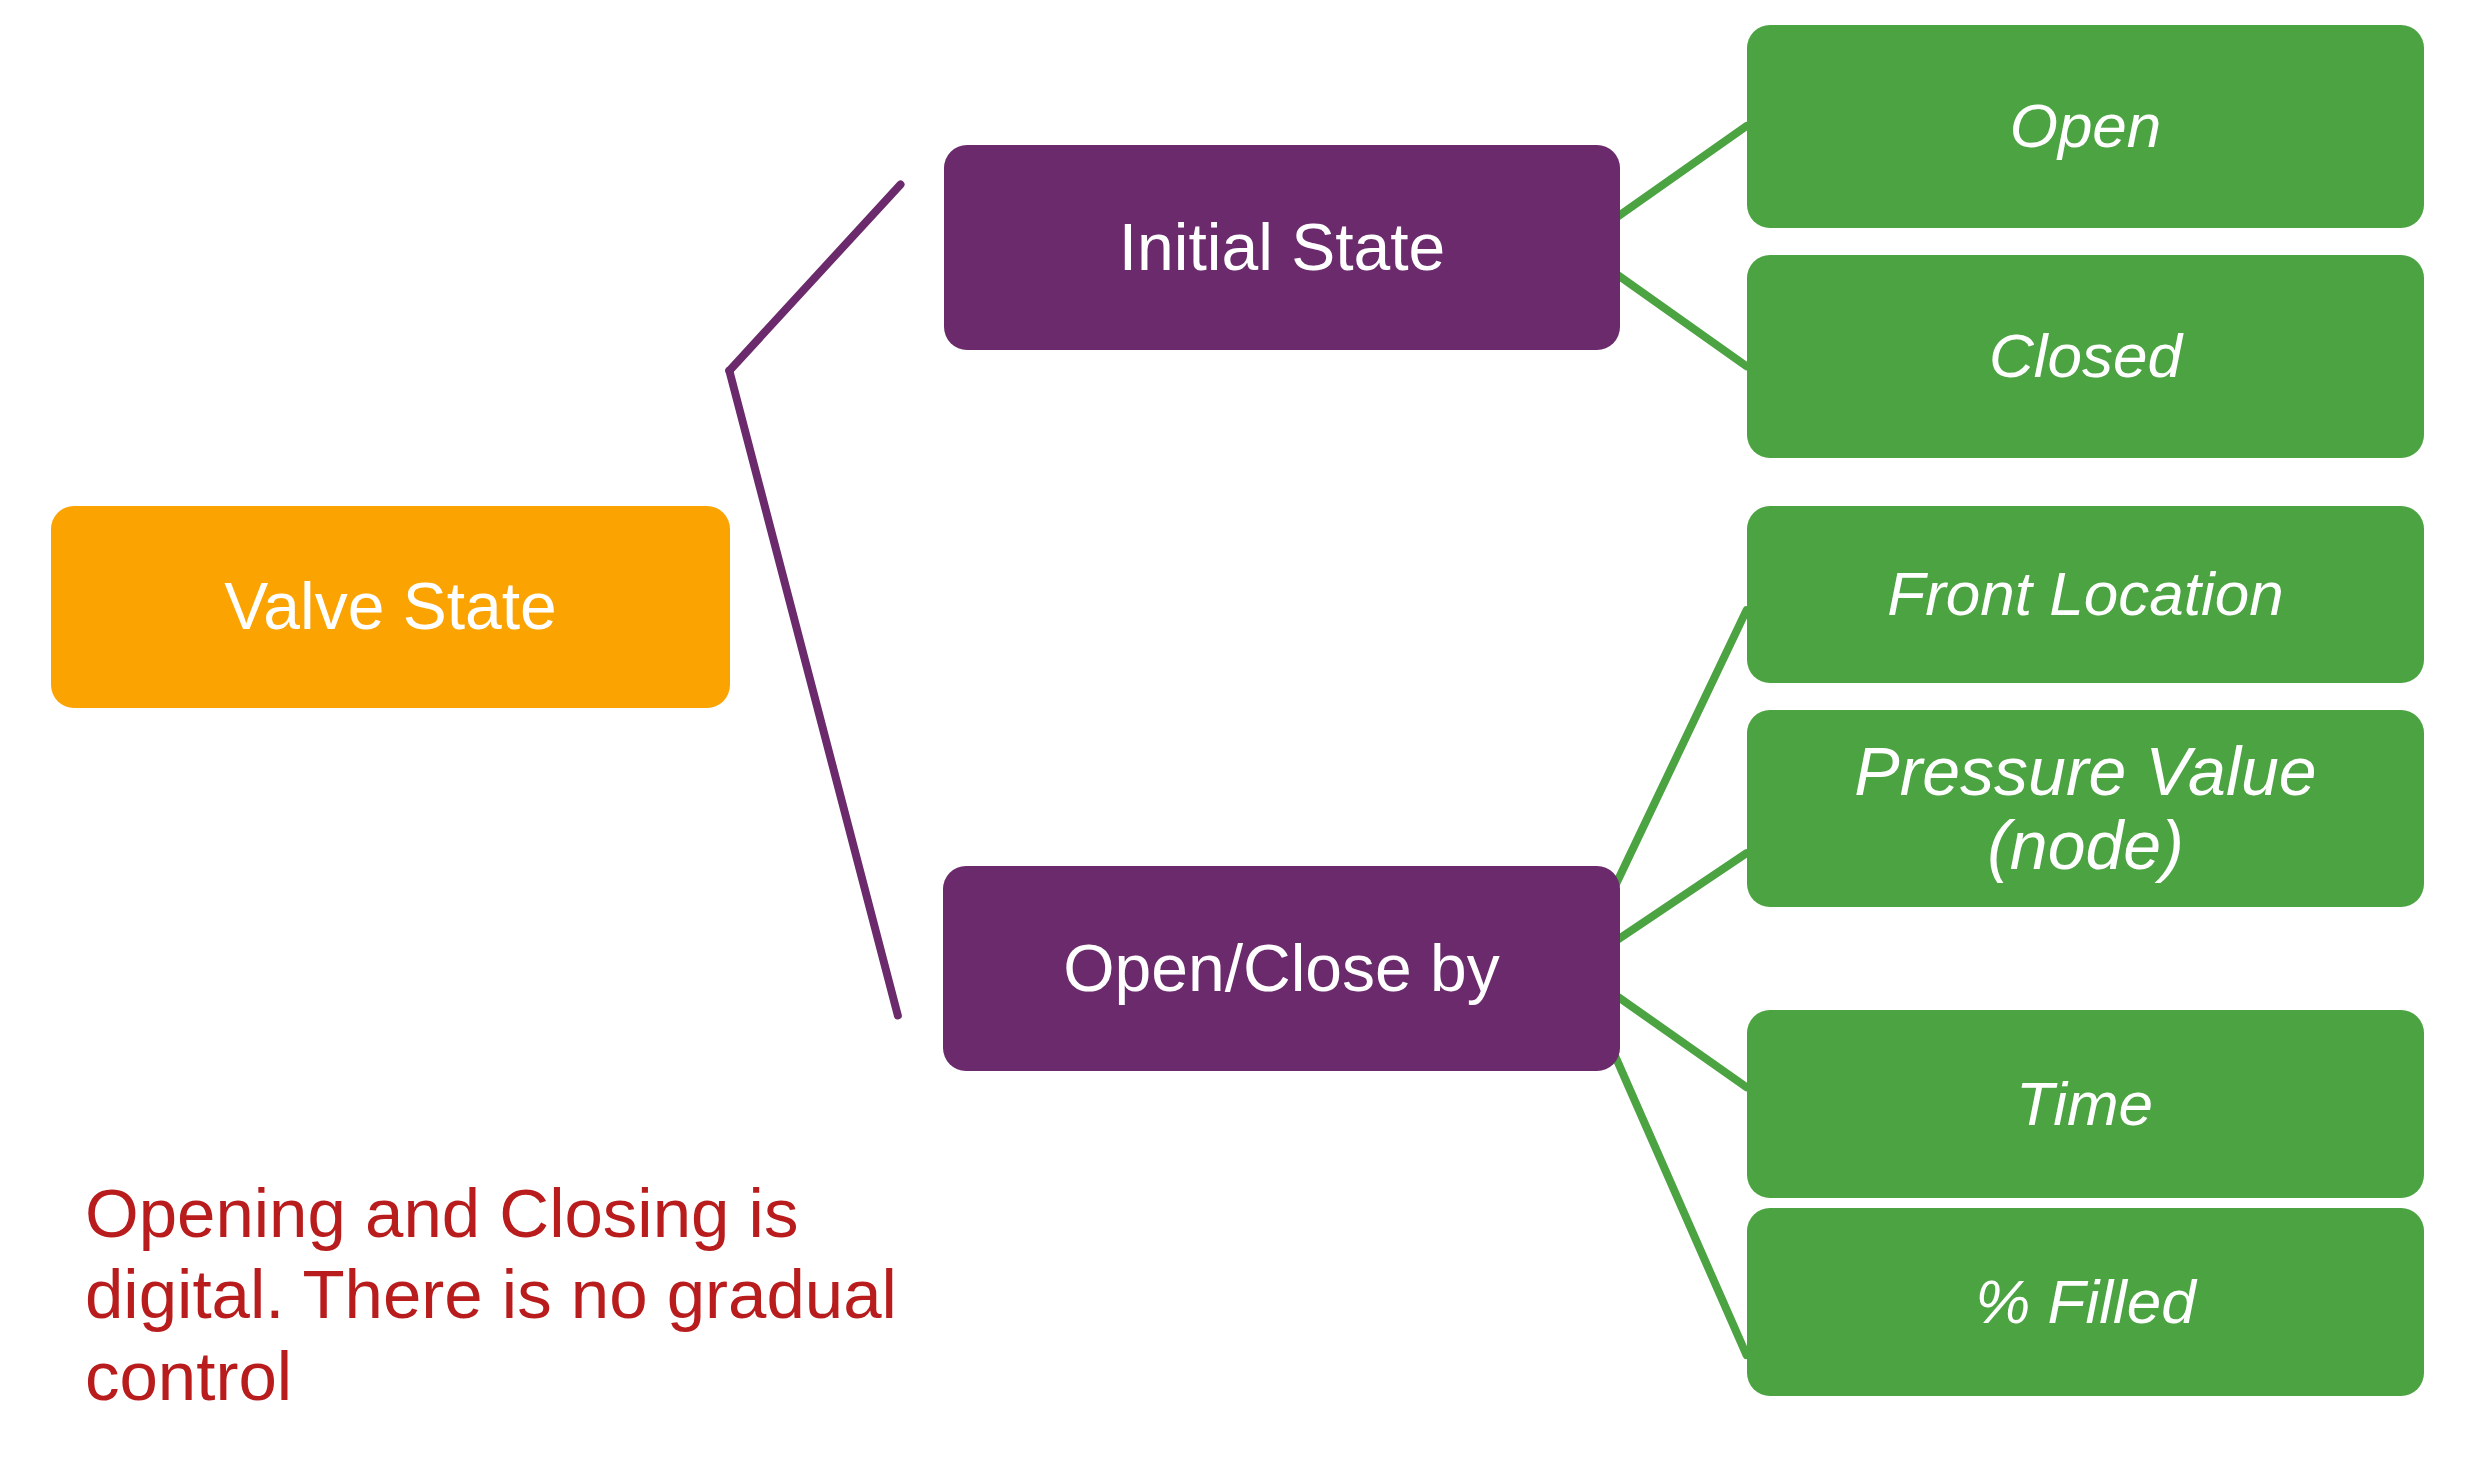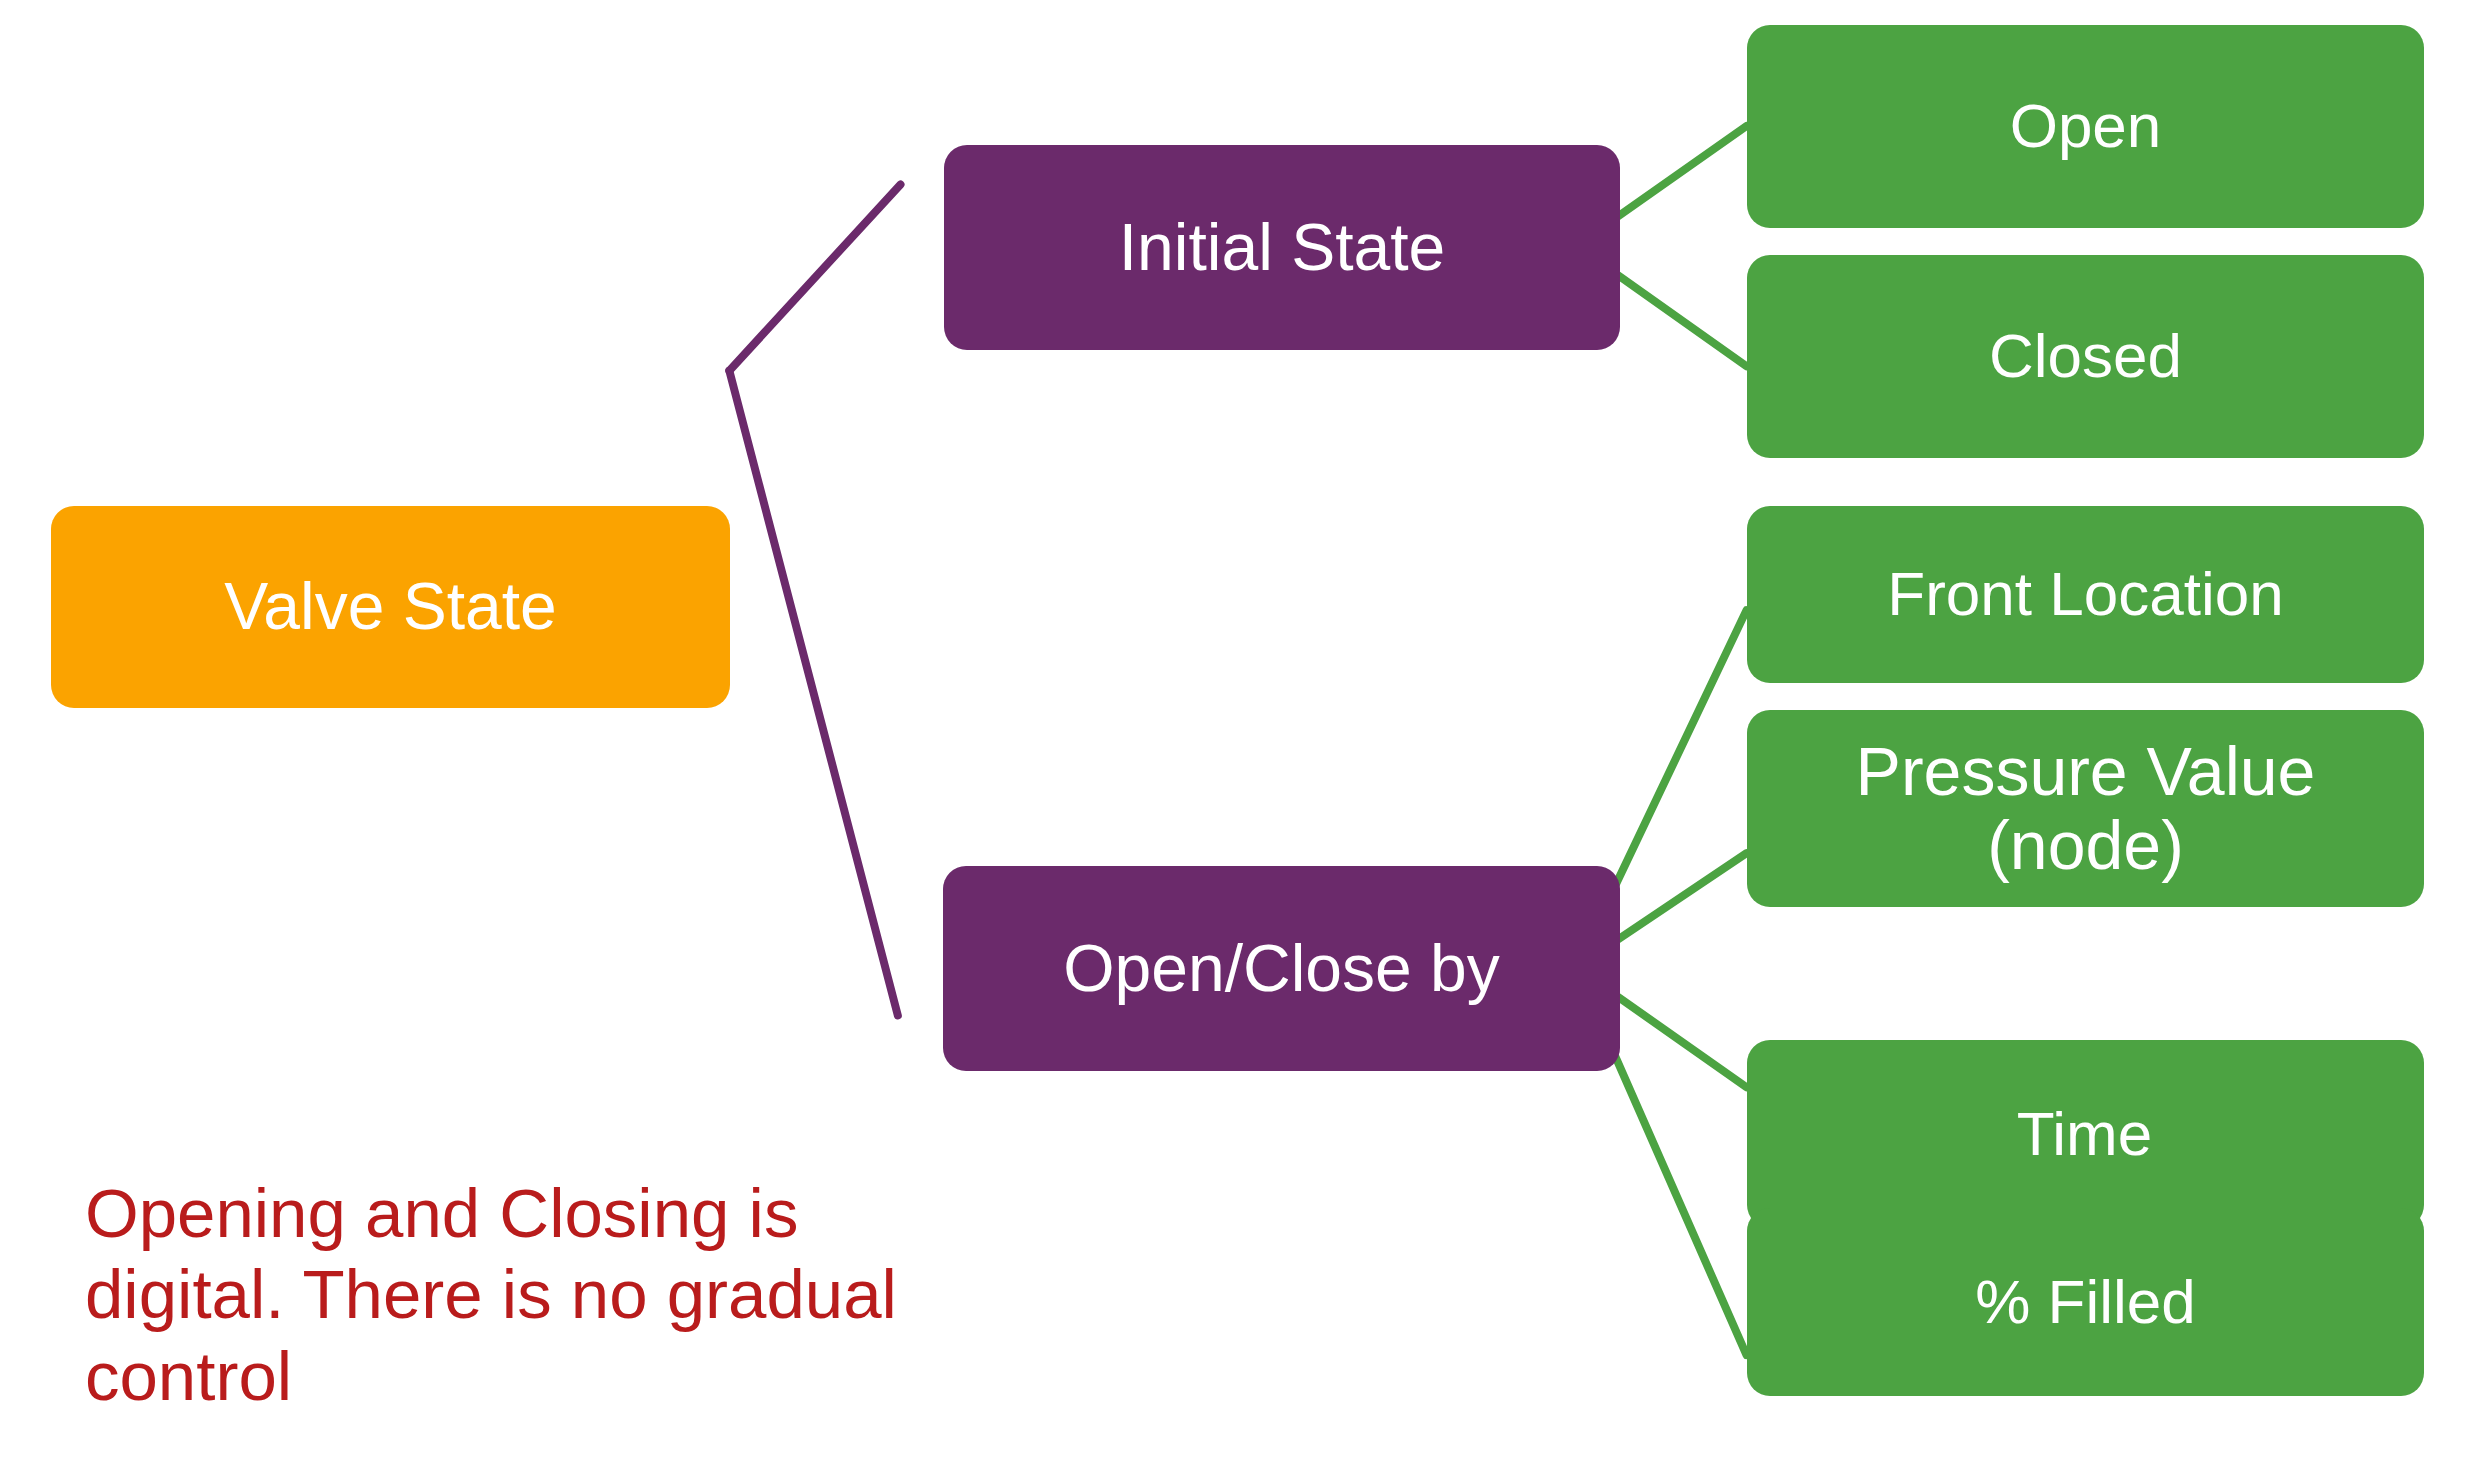--- a/index.html
+++ b/index.html
@@ -70,26 +70,27 @@
     width: 677px;
     height: 205px;
   }
 
   
   .node.leaf {
     background: #4CA342;
     font-size: 62px;
     left: 1747px;
     width: 677px;
+    font-style: italic;
   }
   .node.leaf.leaf-open        { top: 25px;   height: 203px; }
   .node.leaf.leaf-closed      { top: 255px;  height: 203px; }
   .node.leaf.leaf-front-location { top: 506px; height: 177px; }
   .node.leaf.leaf-pressure-value { top: 710px; height: 197px; font-size: 68px; }
-  .node.leaf.leaf-time        { top: 1040px; height: 188px; padding-left: 14px; }
+  .node.leaf.leaf-time        { top: 1010px; height: 188px; padding-left: 14px; }
   .node.leaf.leaf-percent-filled { top: 1208px; height: 188px; align-items: center; }
 
   
   .caption {
     position: absolute;
     left: 85px;
     top: 1173px;
     width: 887px;
     color: #b91c1c;
     font-size: 69px;

